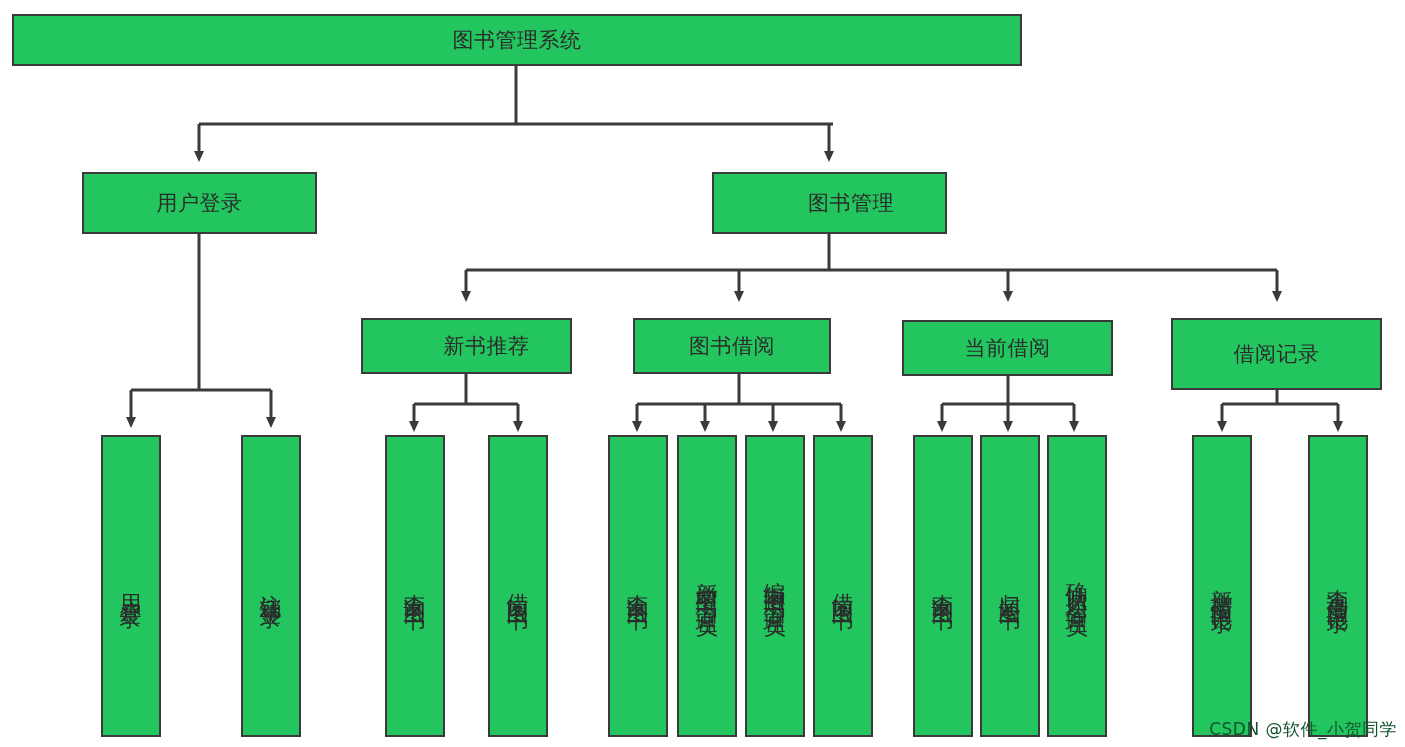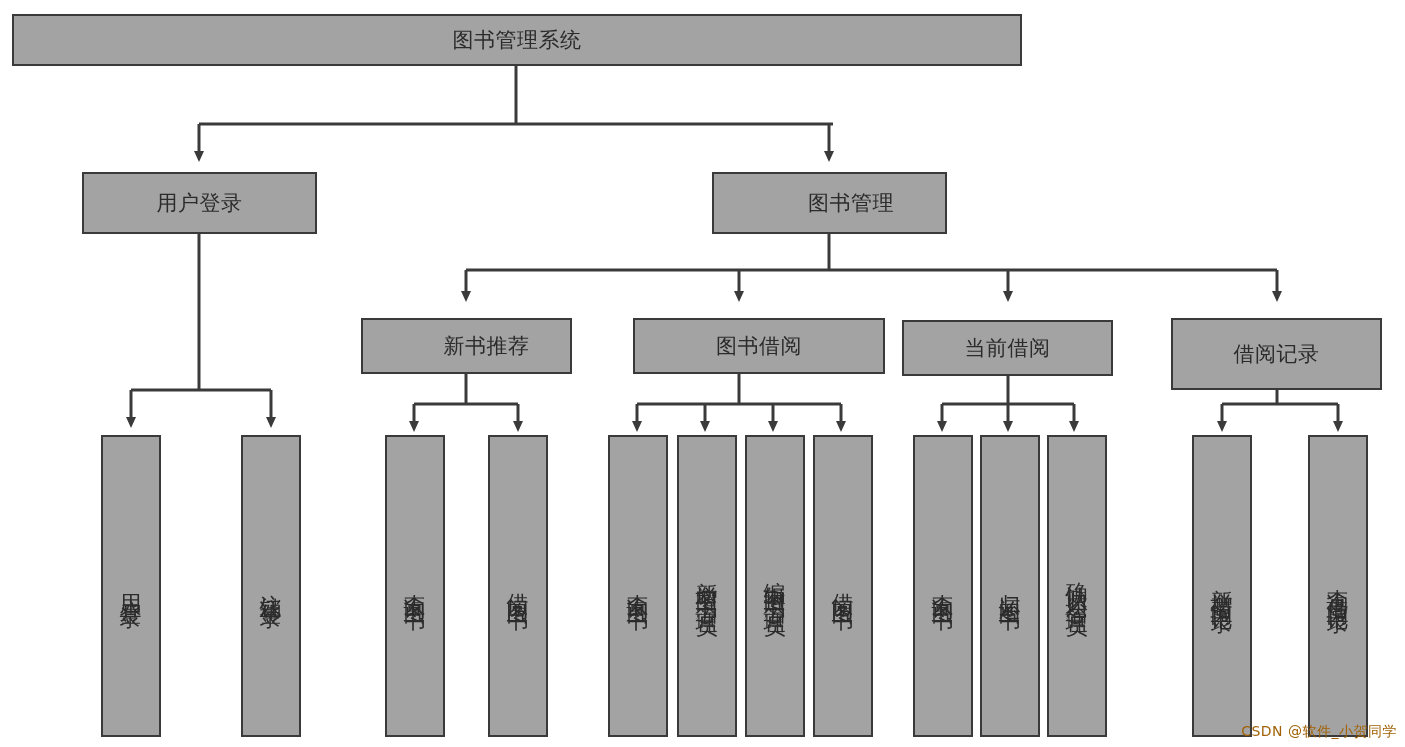--- a/index.html
+++ b/index.html
@@ -22,21 +22,21 @@
     left: 0;
     top: 0;
     width: 1405px;
     height: 747px;
     pointer-events: none;
   }
   .node {
     position: absolute;
     box-sizing: border-box;
     border: 2px solid #3a3a3a;
-    background: #a3a3a3;
+    background: #22c55e;
     display: flex;
     align-items: center;
     justify-content: center;
     color: #2b2b2b;
   }
   .node .label {
     display: block;
     text-align: center;
     line-height: 1.18;
     letter-spacing: 0.5px;
@@ -53,22 +53,22 @@
     text-orientation: upright;
     font-size: 22px;
     letter-spacing: 5px;
     line-height: 1.05;
     white-space: pre-line;
   }
   #watermark {
     position: absolute;
     right: 8px;
     bottom: 6px;
-    font-size: 14px;
-    color: #a16207;
+    font-size: 17px;
+    color: #14532d;
     letter-spacing: 0.5px;
     white-space: nowrap;
   }
 </style>
 </head>
 <body>
 
 <div id="canvas">
 
   <svg class="wires" viewBox="0 0 1405 747">
@@ -128,21 +128,21 @@
   <div class="node horiz" style="left:82px; top:172px; width:235px; height:62px;">
     <span class="label">用户登录</span>
   </div>
   <div class="node horiz" style="left:712px; top:172px; width:235px; height:62px;padding-left:43px;">
     <span class="label">图书管理</span>
   </div>
 
   <div class="node horiz" style="left:361px; top:318px; width:211px; height:56px;padding-left:40px;">
     <span class="label">新书推荐</span>
   </div>
-  <div class="node horiz" style="left:633px; top:318px; width:252px; height:56px;">
+  <div class="node horiz" style="left:633px; top:318px; width:198px; height:56px;">
     <span class="label">图书借阅</span>
   </div>
   <div class="node horiz" style="left:902px; top:320px; width:211px; height:56px;">
     <span class="label">当前借阅</span>
   </div>
   <div class="node horiz" style="left:1171px; top:318px; width:211px; height:72px;">
     <span class="label">借阅记录</span>
   </div>
 
   <div class="node vert" style="left:101px; top:435px; width:60px; height:302px;">

